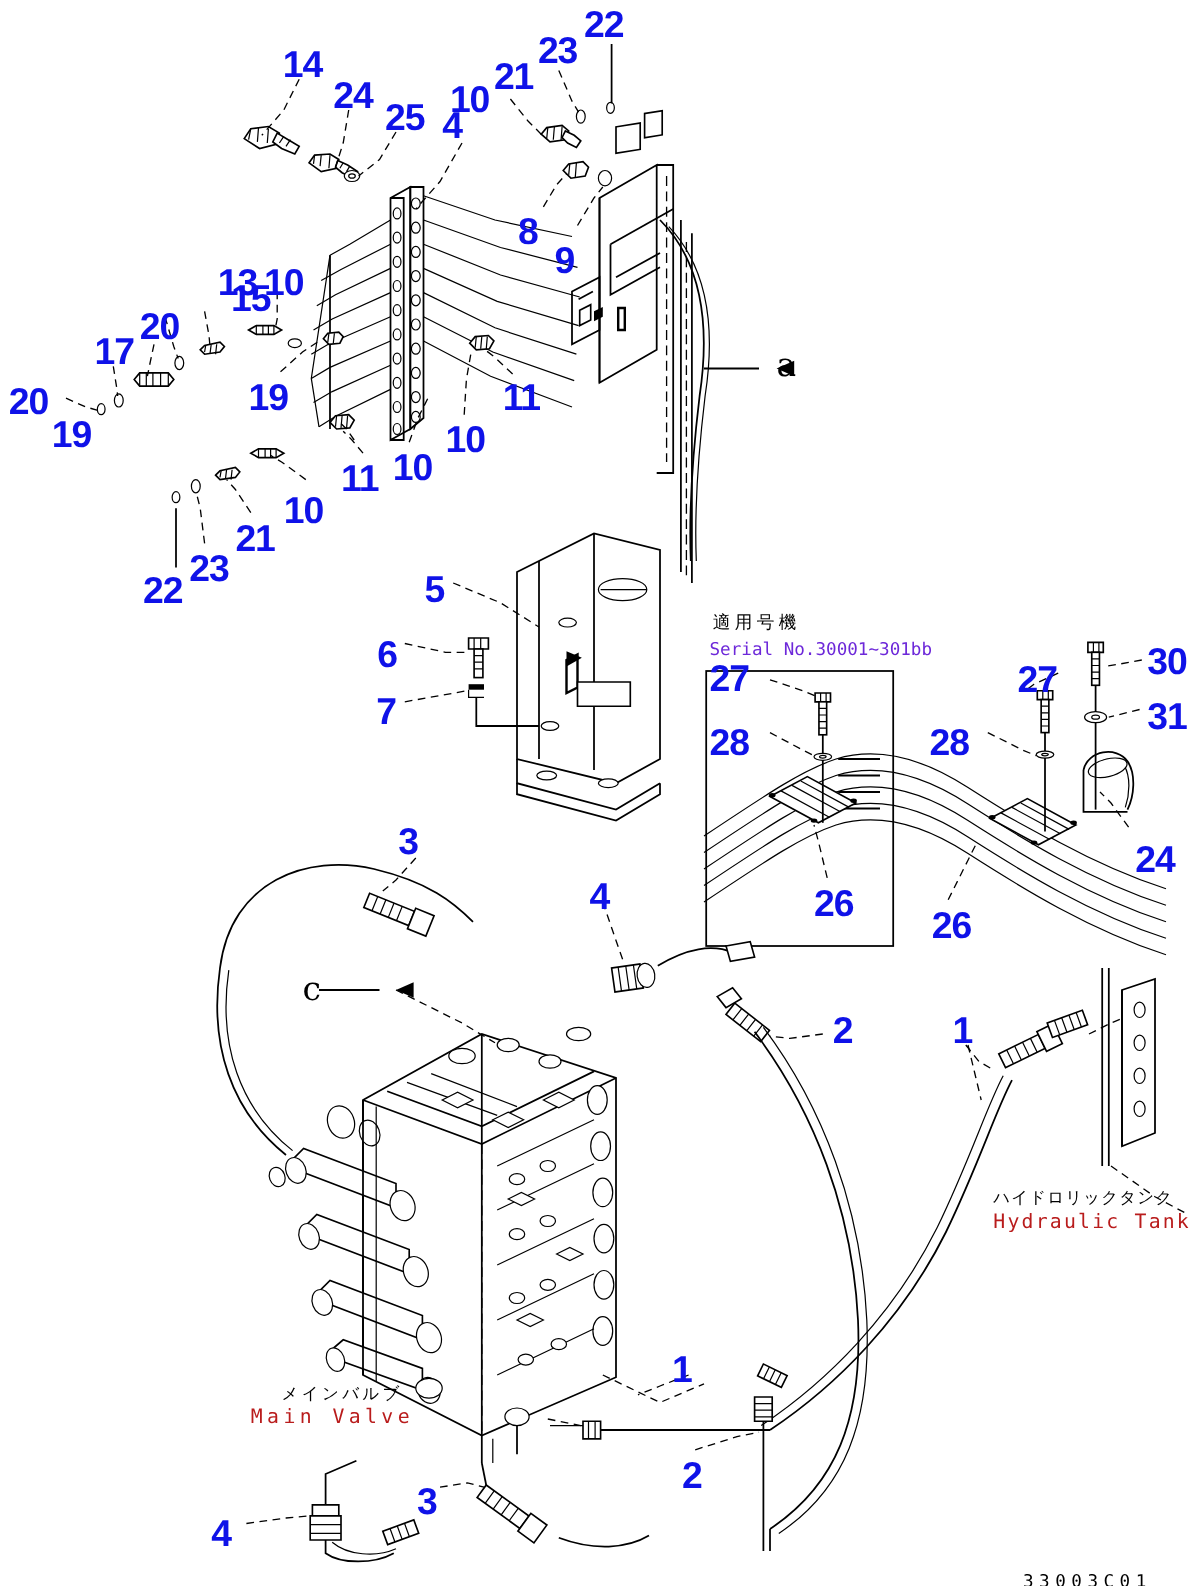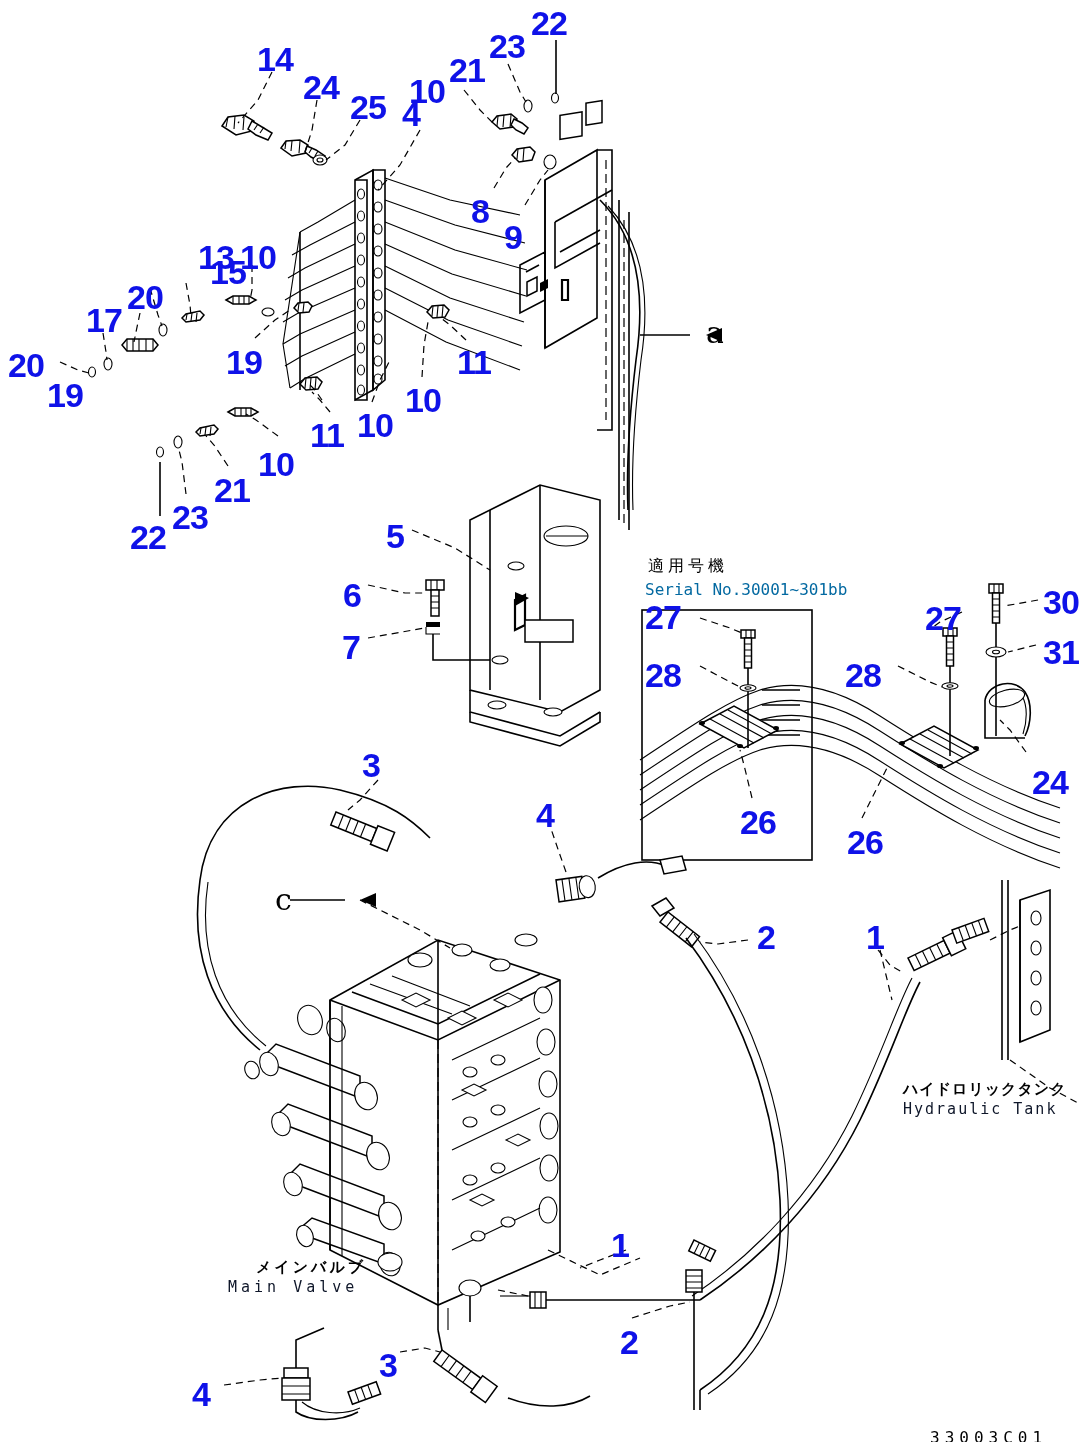--- a/index.html
+++ b/index.html
@@ -4,24 +4,24 @@
 <title>Parts Diagram</title>
 <style>
   html,body{margin:0;padding:0;background:#fff;}
   body{font-family:"Liberation Sans",sans-serif;}
   #page{position:relative;width:1090px;height:1442px;background:#fff;overflow:hidden;}
   #art{position:absolute;left:0;top:0;width:1090px;height:1442px;}
   .cal{position:absolute;color:#0f12e8;font-family:"Liberation Sans",sans-serif;
        font-weight:bold;font-size:34px;line-height:1;letter-spacing:-1px;
        white-space:nowrap;user-select:none;}
   .jp{position:absolute;color:#000;font-family:"DejaVu Sans",sans-serif;
-      font-size:15px;line-height:1.25;white-space:nowrap;font-weight:bold;}
-  .en{position:absolute;color:#0f172a;font-family:"DejaVu Sans Mono","Liberation Mono",monospace;
       font-size:15px;line-height:1.25;white-space:nowrap;}
-  .ser{position:absolute;color:#0369a1;font-family:"DejaVu Sans Mono","Liberation Mono",monospace;
+  .en{position:absolute;color:#b91c1c;font-family:"DejaVu Sans Mono","Liberation Mono",monospace;
+      font-size:18px;line-height:1.25;white-space:nowrap;}
+  .ser{position:absolute;color:#6d28d9;font-family:"DejaVu Sans Mono","Liberation Mono",monospace;
        font-size:16px;line-height:1.3;white-space:nowrap;}
   .serjp{position:absolute;color:#000;font-family:"DejaVu Sans",sans-serif;
          font-size:16px;letter-spacing:4px;white-space:nowrap;}
   .sect{position:absolute;color:#000;font-family:"DejaVu Serif","Liberation Serif",serif;
         font-size:30px;white-space:nowrap;}
   .drw{position:absolute;color:#000;font-family:"DejaVu Sans Mono","Liberation Mono",monospace;
        font-size:16px;letter-spacing:5px;white-space:nowrap;}
 </style>
 </head>
 <body>

